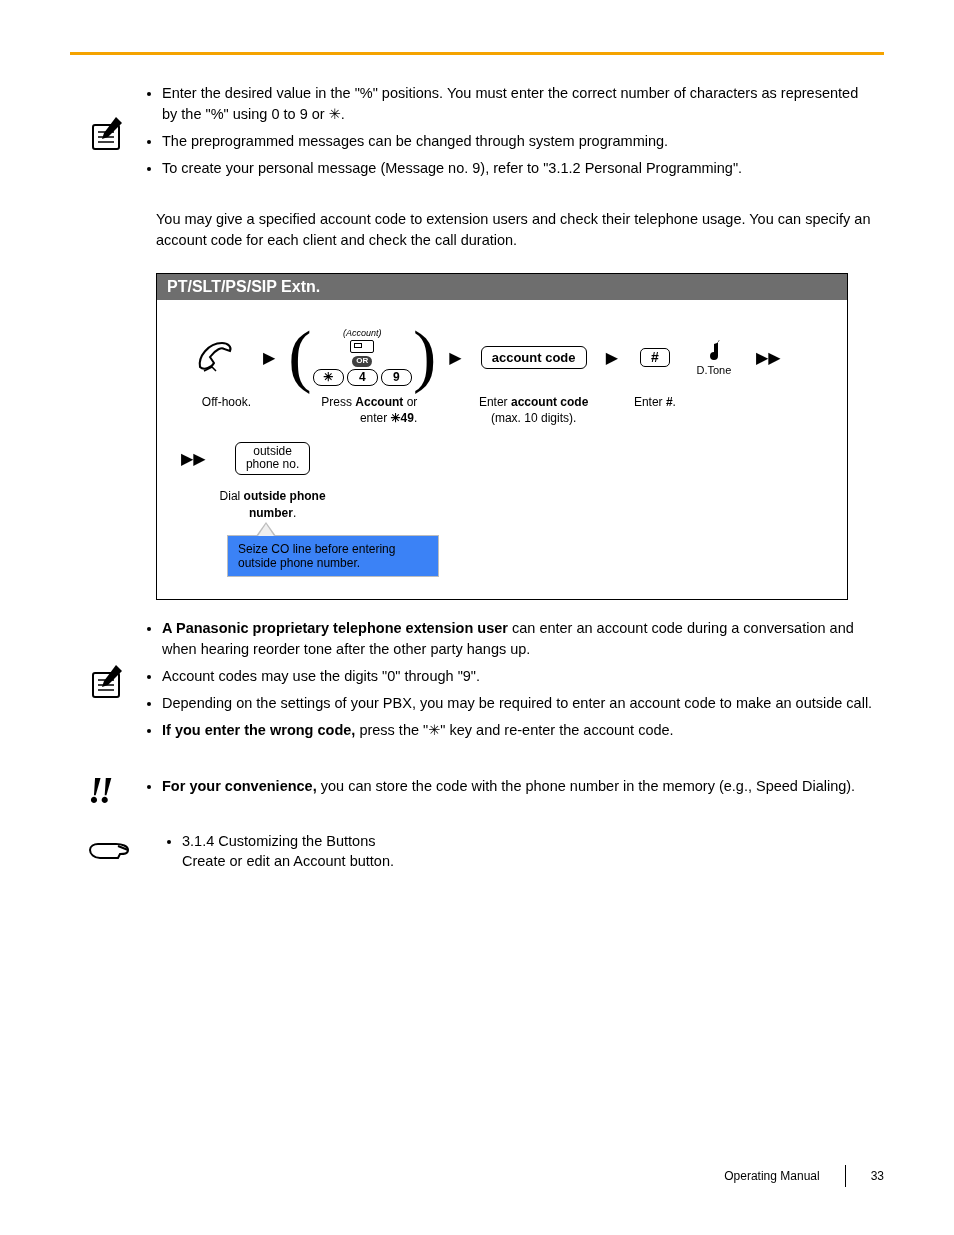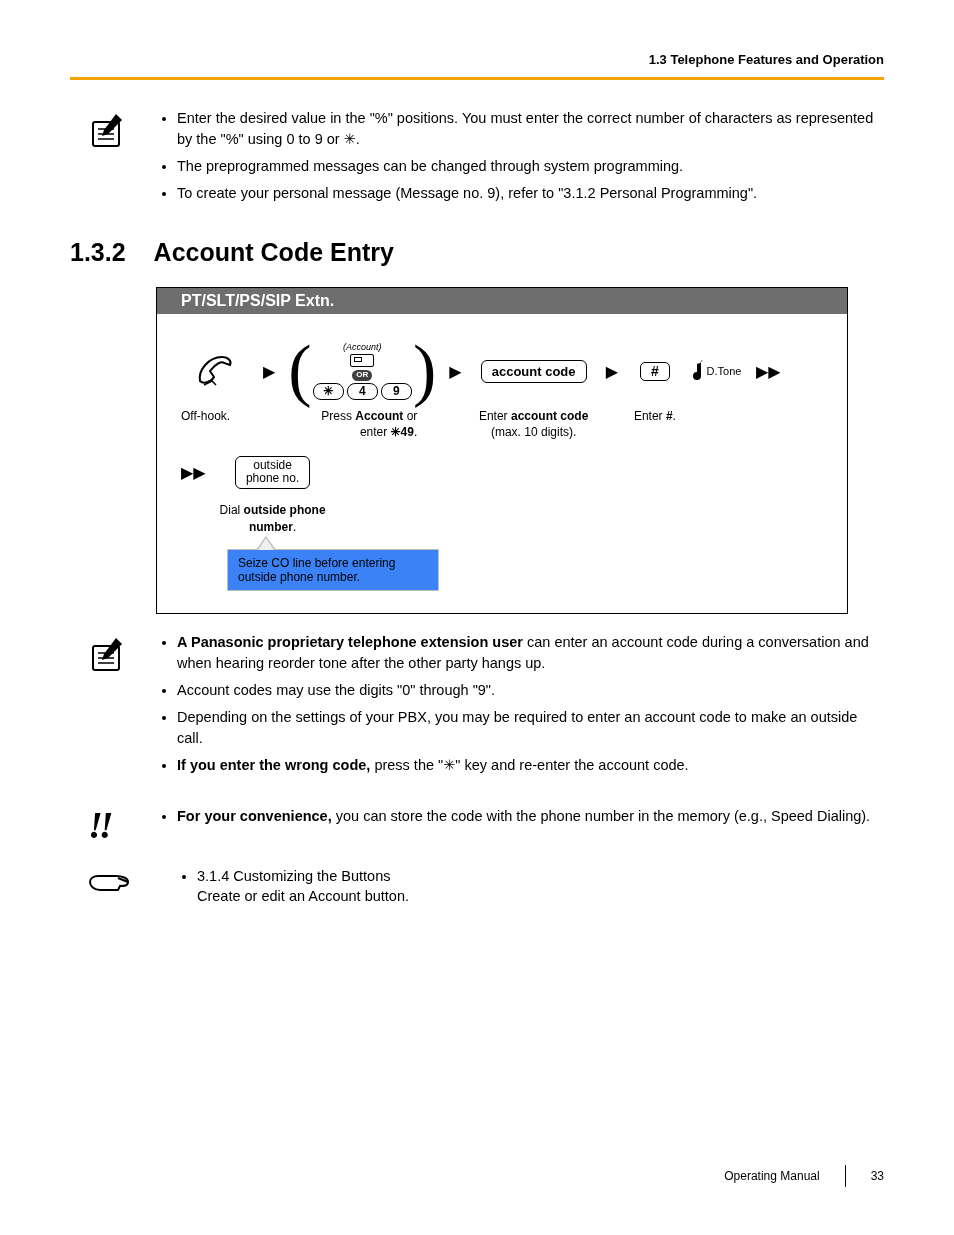--- a/index.html
+++ b/index.html
@@ -23,22 +23,22 @@
     font-weight: bold;
     padding-bottom: 10px;
   }
   .orange-hr {
     border: none;
     border-top: 3px solid #f5a300;
     margin: 0 0 28px 0;
   }
   .note-block {
     display: flex;
-    align-items: flex-start;
-    gap: 25px;
+    align-items: center;
+    gap: 10px;
     margin: 16px 0 24px 18px;
   }
   .note-icon, .tip-icon, .hand-icon {
     flex: 0 0 44px;
     margin-top: 2px;
   }
   .bullet-list {
     margin: 0;
     padding: 0 10px 0 20px;
     list-style: disc;
@@ -62,21 +62,21 @@
     margin-left: 86px;
     border: 1px solid #000;
     width: 690px;
     margin-bottom: 18px;
   }
   .proc-title {
     background: #6e6e6e;
     color: #fff;
     font-weight: bold;
     font-size: 16px;
-    padding: 4px 24px;
+    padding: 4px 10px;
   }
   .proc-body {
     padding: 26px 20px 22px 24px;
   }
   .row {
     display: flex;
     align-items: flex-start;
     gap: 12px;
     margin-bottom: 12px;
   }
@@ -154,21 +154,21 @@
     display:flex; align-items:center; justify-content:center;
     padding: 0 4px;
     background:#fff;
   }
   .codebox {
     border:1.5px solid #000; border-radius:6px;
     padding: 3px 10px; font-size:13px; font-weight:bold;
     white-space: nowrap;
   }
   .dtone {
-    display:flex; align-items:center;
+    display:flex; flex-direction:column; align-items:center;
     font-size:11px;
   }
   .callout {
     position: relative;
     background:#3b82f6;
     border:1px solid #bdbdbd;
     padding:6px 10px;
     font-size:12px;
     width: 190px;
     margin-top: 14px;
@@ -212,59 +212,56 @@
     margin: 0 0 0 40px;
     padding: 0;
     line-height:1.4;
   }
 </style>
 </head>
 <body>
 
 <div class="page">
 
-  <div class="header-line">1.3 Telephone Features and Operation</div>
   <hr class="orange-hr">
 
   <div class="note-block">
     <div class="note-icon">
       <svg width="40" height="42" viewBox="0 0 40 42">
         <rect x="5" y="12" width="26" height="24" rx="2" fill="none" stroke="#000" stroke-width="2"></rect>
         <line x1="10" y1="19" x2="26" y2="19" stroke="#000" stroke-width="1.5"></line>
         <line x1="10" y1="24" x2="26" y2="24" stroke="#000" stroke-width="1.5"></line>
         <line x1="10" y1="29" x2="26" y2="29" stroke="#000" stroke-width="1.5"></line>
         <path d="M28 4 L34 10 L20 24 L14 26 L16 20 Z" fill="#000"></path>
       </svg>
     </div>
     <ul class="bullet-list">
       <li>Enter the desired value in the "%" positions. You must enter the correct number of characters as represented by the "%" using 0 to 9 or ✳.</li>
       <li>The preprogrammed messages can be changed through system programming.</li>
       <li>To create your personal message (Message no. 9), refer to "3.1.2 Personal Programming".</li>
     </ul>
   </div>
 
-  <h2 class="section">
-    <span class="secnum">1.3.2</span><span>Account Code Entry</span>
-  </h2>
-
+
+  <p class="intro">You may give a specified account code to extension users and check their telephone usage. You can specify an account code for each client and check the call duration.</p>
 
   <div class="proc-box">
     <div class="proc-title">PT/SLT/PS/SIP Extn.</div>
     <div class="proc-body">
 
       <div class="row">
 
         <div class="step" style="width:70px">
           <div class="step-graphic">
             <svg width="44" height="40" viewBox="0 0 44 40">
               <path d="M6 30 C 4 20, 14 6, 28 6 C 34 6, 38 10, 36 14 L30 12 C 28 10, 22 12, 16 20 L20 26 C 18 30, 10 34, 6 30 Z" fill="none" stroke="#000" stroke-width="2"></path>
               <path d="M10 34 L18 30 L22 34" fill="none" stroke="#000" stroke-width="1.5"></path>
             </svg>
           </div>
-          <div class="step-caption" style="text-align:left;width:70px">Off-hook.</div>
+          <div class="step-caption" style="text-align:right;width:70px">Off-hook.</div>
         </div>
 
         <div class="arrow">▶</div>
 
         <div class="step" style="width:150px">
           <div class="step-graphic">
             <div class="keycluster">
               <span class="brace-l">(</span>
               <span class="brace-r">)</span>
               <div class="small-label">(Account)</div>

